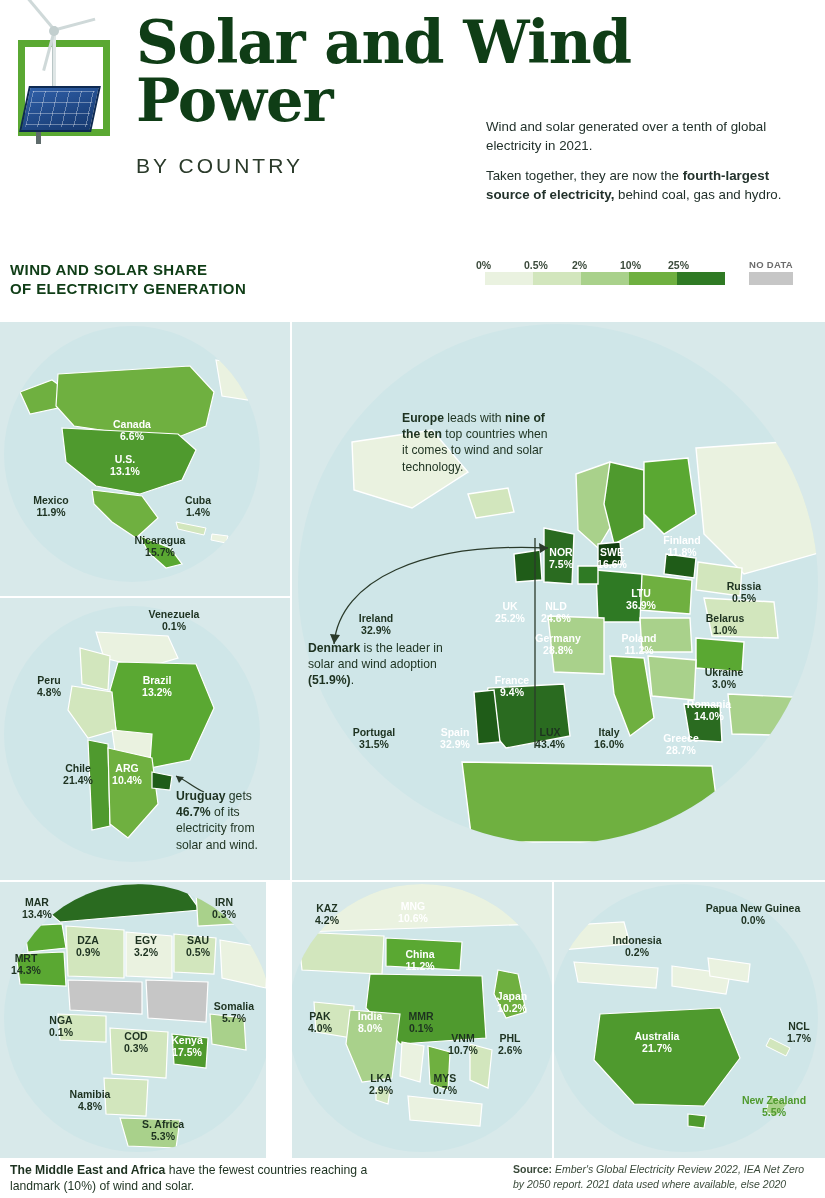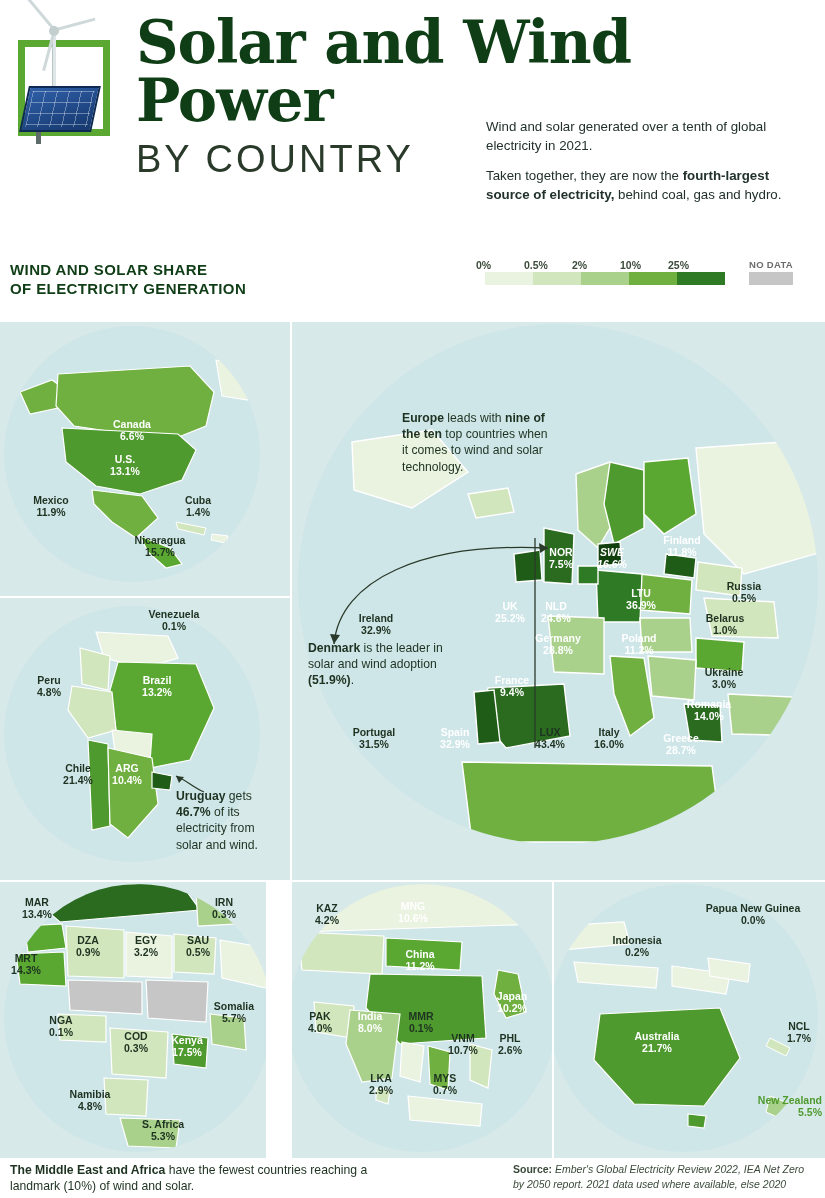--- a/index.html
+++ b/index.html
@@ -61,23 +61,23 @@
   }
 
   .title-block { position: absolute; left: 136px; top: 14px; width: 620px; }
   h1.main-title {
     font-family: "DejaVu Serif", serif;
     font-size: 59px; line-height: 0.98;
     color: #0f3d16; font-weight: 700;
     letter-spacing: -1px;
   }
   .sub-title {
-    font-size: 38px; letter-spacing: 3px;
+    font-size: 21px; letter-spacing: 3px;
     color: #2a3a2a; font-weight: 400;
-    margin-top: 8px;
+    margin-top: 24px;
   }
 
   .intro {
     position: absolute; left: 486px; top: 118px; width: 310px;
     font-size: 13.3px; line-height: 1.42; color: #22312b;
   }
   .intro p { margin-bottom: 11px; }
   .intro b { font-weight: 700; }
 
   
@@ -381,21 +381,21 @@
       <path d="M22 124 L18 114 L28 115 Z" fill="#2a3a2a"></path>
     </svg>
     <svg class="arrow" style="left:240px; top:216px;" width="6" height="210">
       <path d="M3 0 L3 210" stroke="#2a3a2a" stroke-width="1.3" fill="none"></path>
     </svg>
 
     <div class="lbl w" style="left:246px; top:224px; width:46px;">
       <span class="nm">NOR</span>
       <span class="vl">7.5%</span>
     </div>
-    <div class="lbl w" style="left:294px; top:224px; width:52px;font-style:italic;">
+    <div class="lbl w" style="left:294px; top:224px; width:52px;">
       <span class="nm">SWE</span>
       <span class="vl">16.6%</span>
     </div>
     <div class="lbl w" style="left:358px; top:212px; width:64px;">
       <span class="nm">Finland</span>
       <span class="vl">11.8%</span>
     </div>
     <div class="lbl w" style="left:324px; top:265px; width:50px;">
       <span class="nm">LTU</span>
       <span class="vl">36.9%</span>
@@ -666,21 +666,21 @@
       <span class="vl">0.2%</span>
     </div>
     <div class="lbl w" style="left:62px; top:148px; width:82px;">
       <span class="nm">Australia</span>
       <span class="vl">21.7%</span>
     </div>
     <div class="lbl" style="left:222px; top:138px; width:46px;">
       <span class="nm">NCL</span>
       <span class="vl">1.7%</span>
     </div>
-    <div class="lbl" style="left:172px; top:212px; width:96px; color:#4f9a2e;text-align:right;">
+    <div class="lbl" style="left:172px; top:212px; width:96px; color:#4f9a2e;">
       <span class="nm">New Zealand</span>
       <span class="vl">5.5%</span>
     </div>
   </div>
 
 </div>
 
 <div class="footer">
   <div class="foot-left">
     <b>The Middle East and Africa</b><span> have the fewest countries reaching a landmark (10%) of wind and solar.</span>

